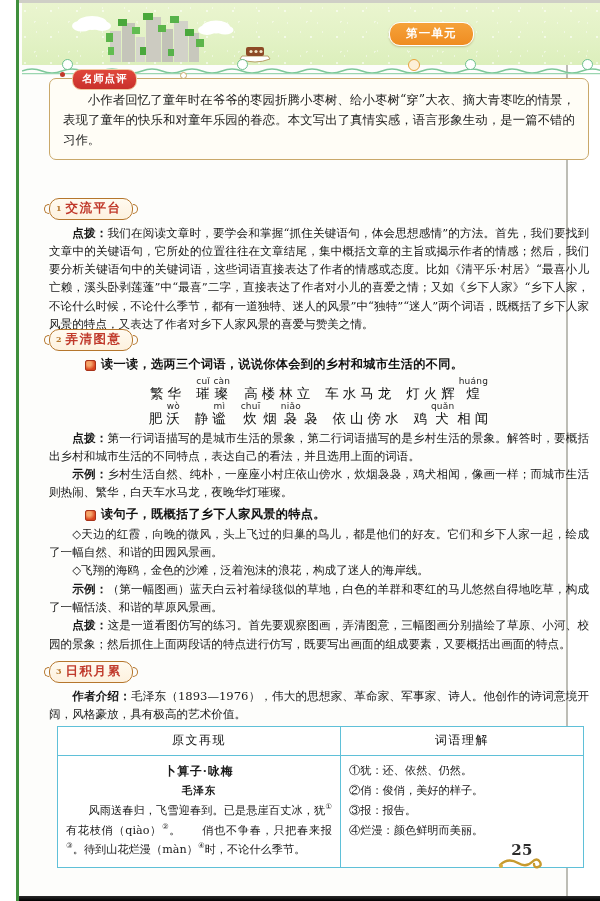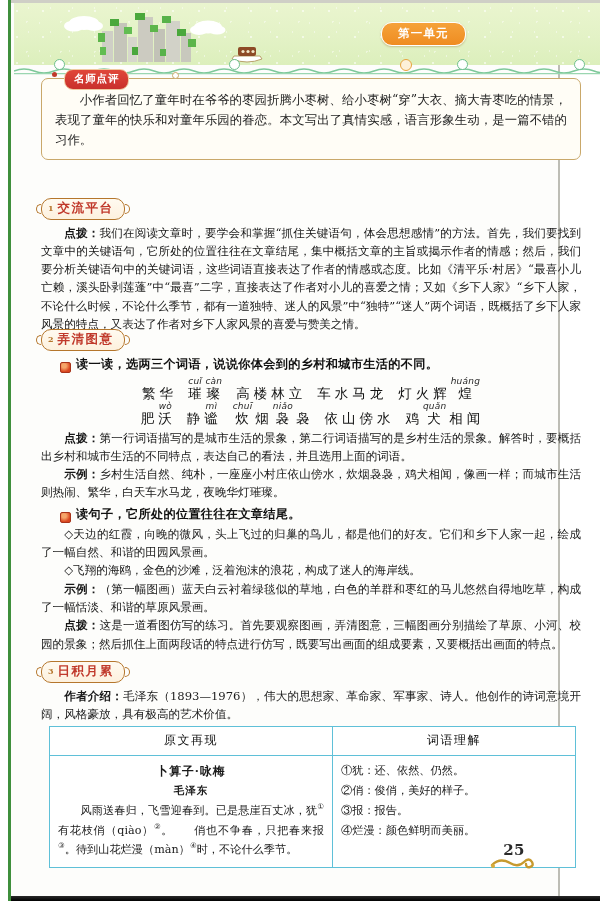--- a/index.html
+++ b/index.html
@@ -12,21 +12,21 @@
     height: 901px;
     position: relative;
     overflow: hidden;
     font-family: "DejaVu Sans", "Liberation Sans", sans-serif;
     color: #1a1a1a;
   }
 
   
   .page {
     position: absolute;
-    left: 8px; top: 0;
+    left: 16px; top: 0;
     width: 552px;
     height: 901px;
     background: #fdfdfb;
     box-sizing: border-box;
     border-left: 3px solid #3f8f3c;
     border-right: 2px solid #bdbdb5;
   }
   .page-edge-bottom {
     position: absolute;
     left: 0; bottom: 0;
@@ -229,23 +229,23 @@
     font-size: 11.6px;
     line-height: 1.58;
     text-align: justify;
     color: #171717;
   }
   .para b, .lead { font-weight: bold; }
 
   
   .ex-line {
     display: flex;
-    align-items: flex-end;
+    align-items: center;
     gap: 5px;
-    margin-left: 19px;
+    margin-left: 36px;
   }
   .ex-bullet {
     flex: 0 0 auto;
     width: 9px; height: 9px;
     margin-top: 3px;
     border-radius: 2px;
     background: radial-gradient(circle at 35% 32%, #f5a56a 0 25%, #d9451f 70%);
     border: 1px solid #a8331a;
   }
   .ex-text {
@@ -276,21 +276,20 @@
     align-items: center;
     line-height: 1;
   }
   .py {
     font-family: "DejaVu Sans","Liberation Sans",sans-serif;
     font-size: 9px;
     color: #262626;
     height: 11px;
     line-height: 11px;
     letter-spacing: .2px;
-    font-style: italic;
   }
   .hz {
     font-family: "DejaVu Serif","Liberation Serif",serif;
     font-size: 13.5px;
     color: #111;
     letter-spacing: 1px;
   }
 
   
   .quote-line {
@@ -635,21 +634,21 @@
           </span>
         </div>
     </div>
 
     <div class="para indent2" style="margin-top:3px;"><b>点拨：</b><span>第一行词语描写的是城市生活的景象，第二行词语描写的是乡村生活的景象。解答时，要概括出乡村和城市生活的不同特点，表达自己的看法，并且选用上面的词语。</span></div>
     <div class="para indent2"><b>示例：</b><span>乡村生活自然、纯朴，一座座小村庄依山傍水，炊烟袅袅，鸡犬相闻，像画一样；而城市生活则热闹、繁华，白天车水马龙，夜晚华灯璀璨。</span></div>
 
     
     <div class="ex-line" style="margin-top:4px;">
       <span class="ex-bullet"></span>
-      <span class="ex-text">读句子，它所处的位置往往在文章结尾。</span>
+      <span class="ex-text">读句子，既概括了乡下人家风景的特点。</span>
     </div>
     <div class="quote-line" style="margin-top:2px;">◇天边的红霞，向晚的微风，头上飞过的归巢的鸟儿，都是他们的好友。它们和乡下人家一起，绘成了一幅自然、和谐的田园风景画。</div>
     <div class="quote-line">◇飞翔的海鸥，金色的沙滩，泛着泡沫的浪花，构成了迷人的海岸线。</div>
     <div class="para indent2"><b>示例：</b><span>（第一幅图画）蓝天白云衬着绿毯似的草地，白色的羊群和枣红的马儿悠然自得地吃草，构成了一幅恬淡、和谐的草原风景画。</span></div>
     <div class="para indent2"><b>点拨：</b><span>这是一道看图仿写的练习。首先要观察图画，弄清图意，三幅图画分别描绘了草原、小河、校园的景象；然后抓住上面两段话的特点进行仿写，既要写出画面的组成要素，又要概括出画面的特点。</span></div>
   </div>
 
   <div class="block" style="top:659px;">
     <div class="sec-pill">
       <span class="sec-num">3</span>

